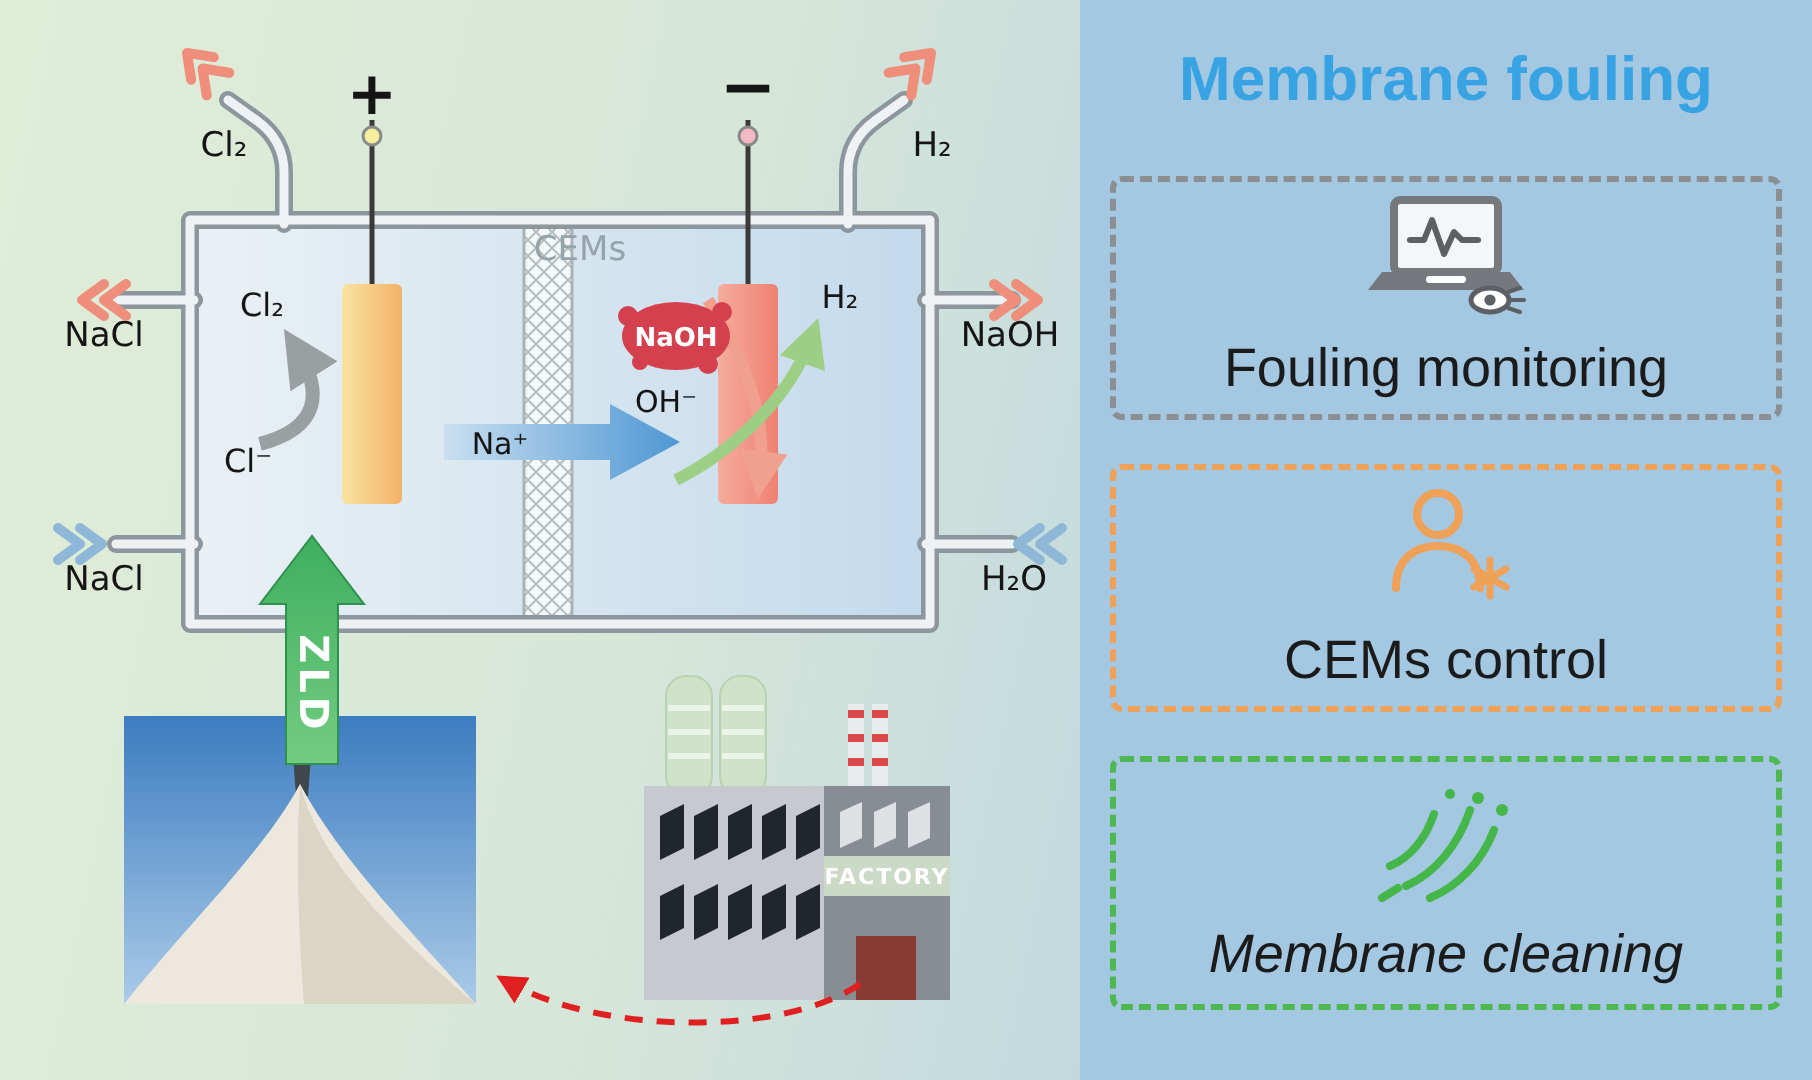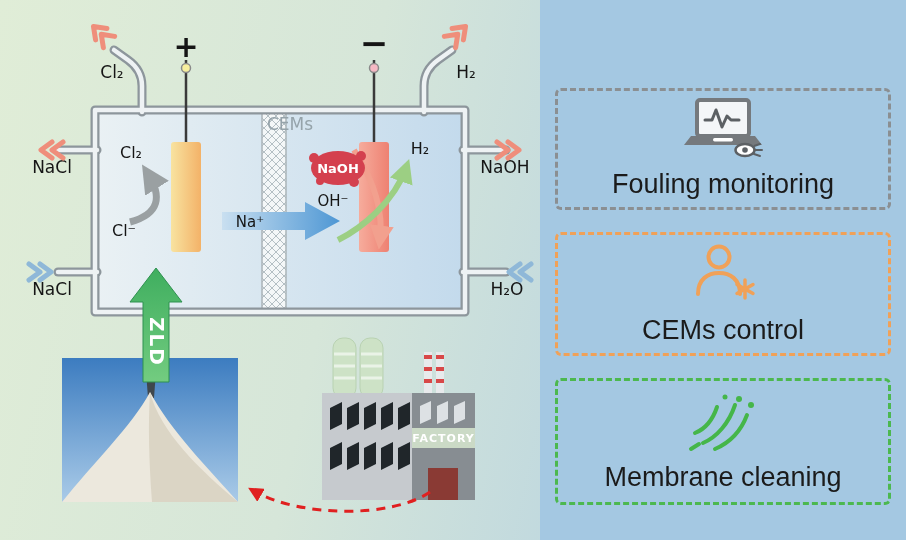--- a/index.html
+++ b/index.html
@@ -12,21 +12,21 @@
   .diagram-svg text.muted { fill:#95a3aa; }
   .diagram-svg text.white { fill:#ffffff; }
   .right-panel { position:absolute; left:540px; top:0; width:366px; height:540px; background:#a4c8e2; }
   .panel-title { position:absolute; top:22px; left:0; width:100%; text-align:center;
                  font-size:31px; font-weight:700; color:#38a3e3;
                  font-family:"Liberation Sans",sans-serif; }
   .strat-box { position:absolute; left:15px; width:336px; border:3px dashed; border-radius:6px;
                display:flex; flex-direction:column; align-items:center; justify-content:center; gap:9px; }
   .box-monitoring { top:88px;  height:122px; border-color:#8b8f92; }
   .box-feed       { top:232px; height:124px; border-color:#f0a158; }
-  .box-cleaning   { top:378px; height:127px; border-color:#4cb84f; }
+  .box-cleaning   { top:378px; height:127px; border-color:#4cb84f;font-style:italic; }
   .strat-label { font-size:27px; color:#1b1b1b; font-family:"Liberation Sans",sans-serif; }
 </style>
 </head>
 <body>
 
 <div class="canvas">
 
   <svg class="diagram-svg" width="540" height="540" viewBox="0 0 540 540">
     <defs>
       <linearGradient id="gradTank" x1="0" y1="0" x2="1" y2="0">
@@ -188,20 +188,21 @@
       <use href="#chev" transform="translate(514,272)" style="color:#8fb8d8"></use>
     </g>
 
     <g>
       <polygon points="143,382 169,382 169,302 182,302 156,268 130,302 143,302" fill="url(#gradZ)" stroke="#2f9150" stroke-width="1"></polygon>
       <text x="156" y="348" transform="rotate(90 156 342)" font-size="20" font-weight="700" letter-spacing="2" class="white">ZLD</text>
     </g>
   </svg>
 
   <div class="right-panel">
+    <div class="panel-title">Membrane fouling</div>
 
     <div class="strat-box box-monitoring">
       <svg width="88" height="62" viewBox="0 0 88 62">
         <rect x="18" y="2" width="52" height="36" rx="3" fill="#f4f6f8" stroke="#75797d" stroke-width="4"></rect>
         <path d="M26,22 h7 l4,-10 l6,17 l5,-11 l4,4 h8" fill="none" stroke="#5c6064" stroke-width="3" stroke-linecap="round" stroke-linejoin="round"></path>
         <path d="M12,38 h64 l7,9 H5 Z" fill="#75797d"></path>
         <rect x="34" y="40" width="20" height="3.5" rx="1.7" fill="#ffffff"></rect>
         <g transform="translate(66,52)">
           <ellipse cx="0" cy="0" rx="9.5" ry="6" fill="#ffffff" stroke="#5c6064" stroke-width="2.5"></ellipse>
           <circle cx="0" cy="0" r="2.8" fill="#5c6064"></circle>

